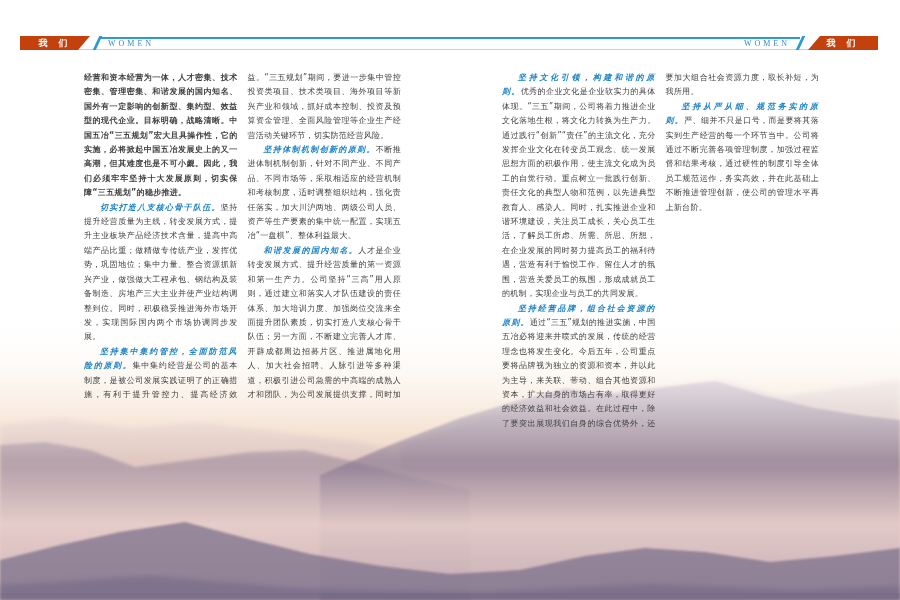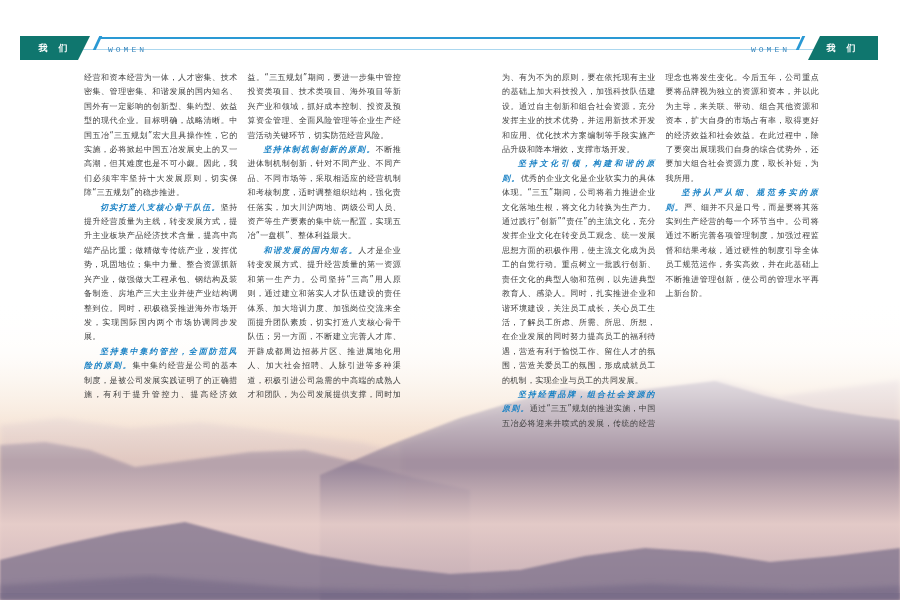--- a/index.html
+++ b/index.html
@@ -11,50 +11,50 @@
   
   .hdr-line-dark{
     position:absolute;top:37px;left:100px;width:700px;height:2px;
     background:#2a99d4;z-index:5;
   }
   .hdr-line-light{
     position:absolute;top:49px;left:20px;width:858px;height:1px;
     background:#abd7ef;z-index:5;
   }
   .tab{
-    position:absolute;top:36px;height:24px;background:#0f766e;color:#fff;
+    position:absolute;top:36px;height:14px;background:#c2410c;color:#fff;
     display:flex;align-items:center;justify-content:center;z-index:6;
   }
   .tab span{font-size:9px;font-weight:bold;letter-spacing:4px;line-height:1;}
   .tab-left{left:20px;width:70px;clip-path:polygon(0 0,100% 0,calc(100% - 12px) 100%,0 100%);}
   .tab-right{left:808px;width:70px;clip-path:polygon(12px 0,100% 0,100% 100%,0 100%);}
   .slash{
     position:absolute;top:36px;width:3px;height:14px;background:#2a99d4;
     transform:skewX(-25deg);z-index:6;
   }
   .slash-left{left:96px;}
   .slash-right{left:799px;}
   .women{
-    position:absolute;top:45px;font-family:Liberation Mono, monospace;
+    position:absolute;top:39px;font-family:Liberation Serif, serif;
     font-size:8px;letter-spacing:3px;color:#3a87bd;z-index:6;
   }
   .women-left{left:108px;}
   .women-right{right:110px;text-align:right;}
   
   .page-text{
     position:absolute;z-index:4;
     column-count:2;column-gap:10px;column-fill:auto;
     text-align:justify;
     font-size:8px;line-height:14.4px;letter-spacing:.3px;
     color:#404040;overflow:hidden;
   }
   #left-text{left:84px;top:71px;width:317px;height:338px;}
   #right-text{left:502px;top:71px;width:317px;height:368px;}
   .page-text p.para{margin:0;text-indent:2em;}
-  .page-text p.no-indent{text-indent:0;}
+  .page-text p.no-indent{text-indent:0;font-weight:bold;}
   .lead{
     color:#1d83c5;font-weight:bold;font-style:italic;letter-spacing:1.2px;
   }
   
   #photo{
     position:absolute;left:0;top:300px;width:900px;height:300px;z-index:1;
     background:linear-gradient(180deg,
       #ffffff 0%,
       #faf0e4 15%,
       #f6e3d0 30%,
@@ -130,17 +130,16 @@
 
 <div id="left-text" class="page-text">
     <p class="para no-indent">经营和资本经营为一体，人才密集、技术密集、管理密集、和谐发展的国内知名、国外有一定影响的创新型、集约型、效益型的现代企业。目标明确，战略清晰。中国五冶“三五规划”宏大且具操作性，它的实施，必将掀起中国五冶发展史上的又一高潮，但其难度也是不可小觑。因此，我们必须牢牢坚持十大发展原则，切实保障“三五规划”的稳步推进。</p>
     <p class="para"><span class="lead">切实打造八支核心骨干队伍。</span>坚持提升经营质量为主线，转变发展方式，提升主业板块产品经济技术含量，提高中高端产品比重；做精做专传统产业，发挥优势，巩固地位；集中力量、整合资源抓新兴产业，做强做大工程承包、钢结构及装备制造、房地产三大主业并使产业结构调整到位。同时，积极稳妥推进海外市场开发，实现国际国内两个市场协调同步发展。</p>
     <p class="para"><span class="lead">坚持集中集约管控，全面防范风险的原则。</span>集中集约经营是公司的基本制度，是被公司发展实践证明了的正确措施，有利于提升管控力、提高经济效益。“三五规划”期间，要进一步集中管控投资类项目、技术类项目、海外项目等新兴产业和领域，抓好成本控制、投资及预算资金管理、全面风险管理等企业生产经营活动关键环节，切实防范经营风险。</p>
     <p class="para"><span class="lead">坚持体制机制创新的原则。</span>不断推进体制机制创新，针对不同产业、不同产品、不同市场等，采取相适应的经营机制和考核制度，适时调整组织结构，强化责任落实，加大川沪两地、两级公司人员、资产等生产要素的集中统一配置，实现五冶“一盘棋”、整体利益最大。</p>
     <p class="para"><span class="lead">和谐发展的国内知名。</span>人才是企业转变发展方式、提升经营质量的第一资源和第一生产力。公司坚持“三高”用人原则，通过建立和落实人才队伍建设的责任体系、加大培训力度、加强岗位交流来全面提升团队素质，切实打造八支核心骨干队伍；另一方面，不断建立完善人才库、开辟成都周边招募片区、推进属地化用人、加大社会招聘、人脉引进等多种渠道，积极引进公司急需的中高端的成熟人才和团队，为公司发展提供支撑，同时加大薪酬等和岗位激励，想干事的给机会，能干事的给平台。</p>
   </div>
 
 <div id="right-text" class="page-text">
-    <p class="para no-indent">为、有为不为的原则，要在依托现有主业的基础上加大科技投入，加强科技队伍建设。通过自主创新和组合社会资源，充分发挥主业的技术优势，并运用新技术开发和应用、优化技术方案编制等手段实施产品升级和降本增效，支撑市场开发。</p>
     <p class="para"><span class="lead">坚持文化引领，构建和谐的原则。</span>优秀的企业文化是企业软实力的具体体现。“三五”期间，公司将着力推进企业文化落地生根，将文化力转换为生产力。通过践行“创新”“责任”的主流文化，充分发挥企业文化在转变员工观念、统一发展思想方面的积极作用，使主流文化成为员工的自觉行动。重点树立一批践行创新、责任文化的典型人物和范例，以先进典型教育人、感染人。同时，扎实推进企业和谐环境建设，关注员工成长，关心员工生活，了解员工所虑、所需、所思、所想，在企业发展的同时努力提高员工的福利待遇，营造有利于愉悦工作、留住人才的氛围，营造关爱员工的氛围，形成成就员工的机制，实现企业与员工的共同发展。</p>
     <p class="para"><span class="lead">坚持经营品牌，组合社会资源的原则。</span>通过“三五”规划的推进实施，中国五冶必将迎来井喷式的发展，传统的经营理念也将发生变化。今后五年，公司重点要将品牌视为独立的资源和资本，并以此为主导，来关联、带动、组合其他资源和资本，扩大自身的市场占有率，取得更好的经济效益和社会效益。在此过程中，除了要突出展现我们自身的综合优势外，还要加大组合社会资源力度，取长补短，为我所用。</p>
     <p class="para"><span class="lead">坚持从严从细、规范务实的原则。</span>严、细并不只是口号，而是要将其落实到生产经营的每一个环节当中。公司将通过不断完善各项管理制度，加强过程监督和结果考核，通过硬性的制度引导全体员工规范运作，务实高效，并在此基础上不断推进管理创新，使公司的管理水平再上新台阶。</p>
   </div>
 
 </body></html>

